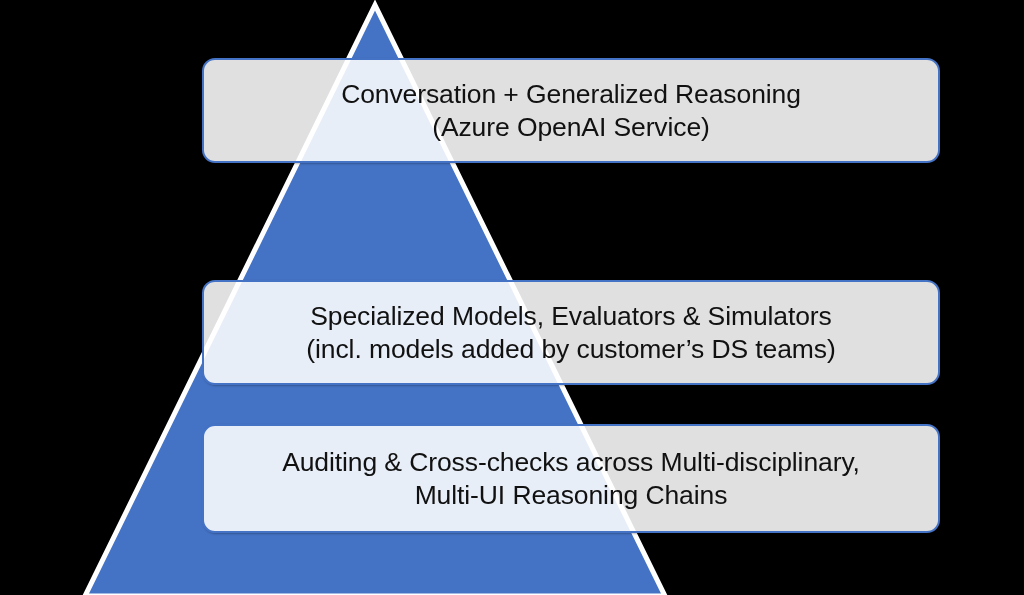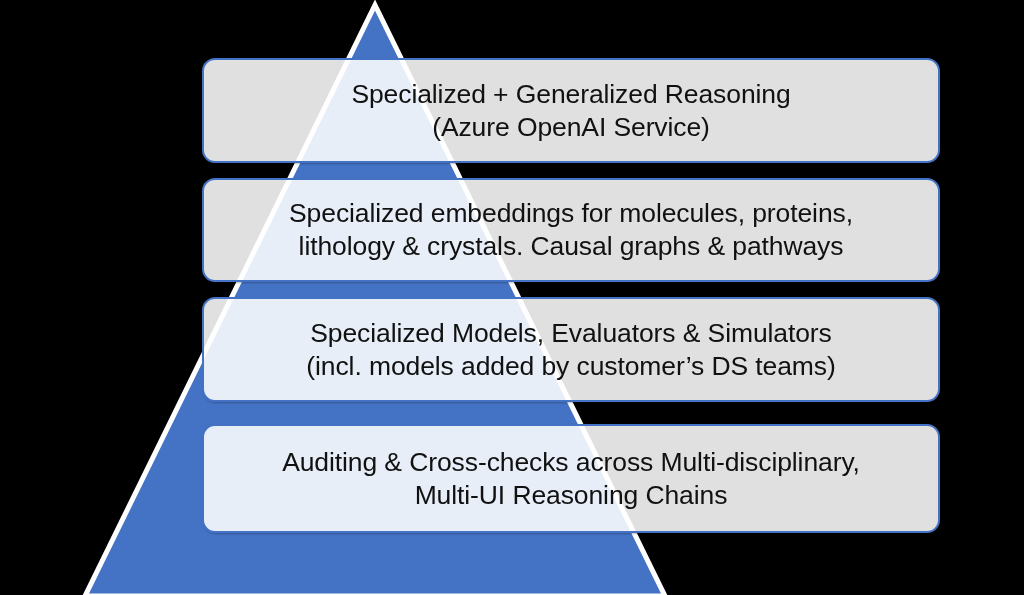--- a/index.html
+++ b/index.html
@@ -38,47 +38,43 @@
     justify-content: center;
     text-align: center;
     color: #111111;
     font-size: 26.5px;
     line-height: 1.24;
     letter-spacing: -0.1px;
     box-shadow: 1px 1px 2px rgba(0,0,0,0.25);
   }
   .tier-1 { top: 58px;  height: 105px; }
   .tier-2 { top: 178px; height: 104px; }
-  .tier-3 { top: 297px; height: 105px; }
+  .tier-3 { top: 280px; height: 105px; }
   .tier-4 { top: 424px; height: 109px; }
 
   .tier-text {
     display: block;
     white-space: pre-line;
     padding: 0 16px;
   }
 </style>
 </head>
 <body>
 
 <div id="stage">
 
   <svg id="pyramid-layer" viewBox="0 0 1024 595" width="1024" height="595" xmlns="http://www.w3.org/2000/svg">
     <polygon points="375,5 665,596 85,596" fill="#4472C4" stroke="#FFFFFF" stroke-width="5" stroke-linejoin="miter"></polygon>
   </svg>
 
   <div class="tier-box tier-1">
-    <span class="tier-text">Specialized + Generalized Reasoning
+    <span class="tier-text">Conversation + Generalized Reasoning
 (Azure OpenAI Service)</span>
   </div>
 
-  <div class="tier-box tier-2">
-    <span class="tier-text">Specialized embeddings for molecules, proteins,
-lithology &amp; crystals. Causal graphs &amp; pathways</span>
-  </div>
 
   <div class="tier-box tier-3">
     <span class="tier-text">Specialized Models, Evaluators &amp; Simulators
 (incl. models added by customer’s DS teams)</span>
   </div>
 
   <div class="tier-box tier-4">
     <span class="tier-text">Auditing &amp; Cross-checks across Multi-disciplinary,
 Multi-UI Reasoning Chains</span>
   </div>

